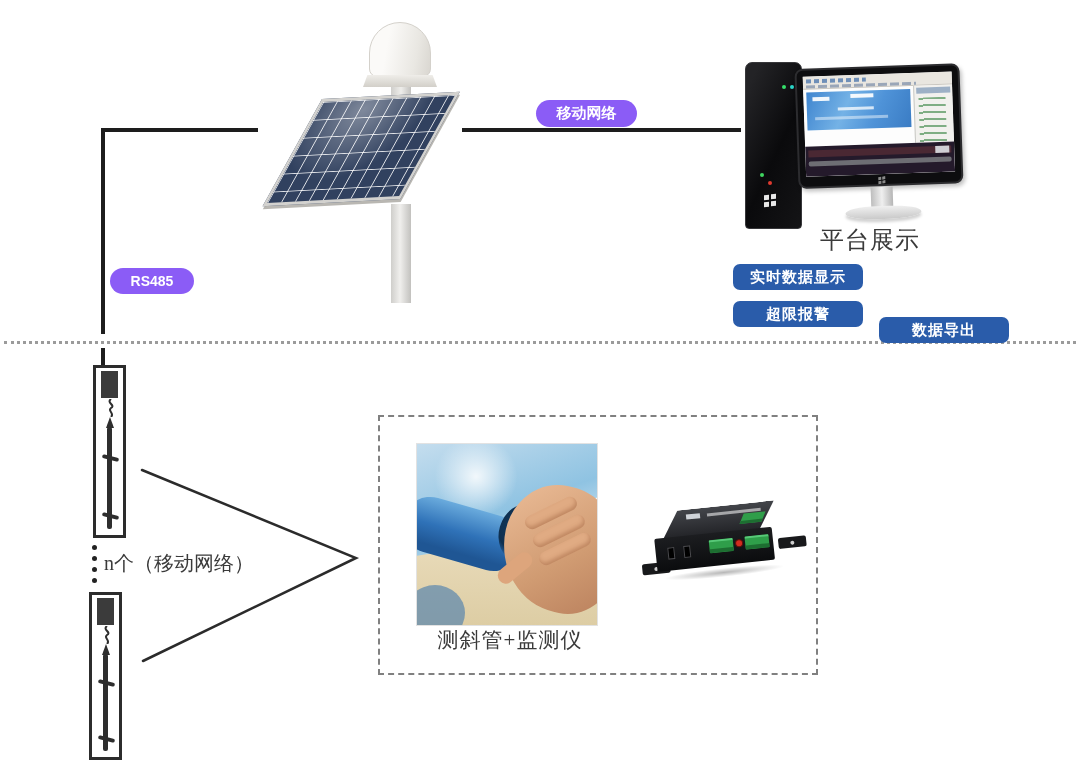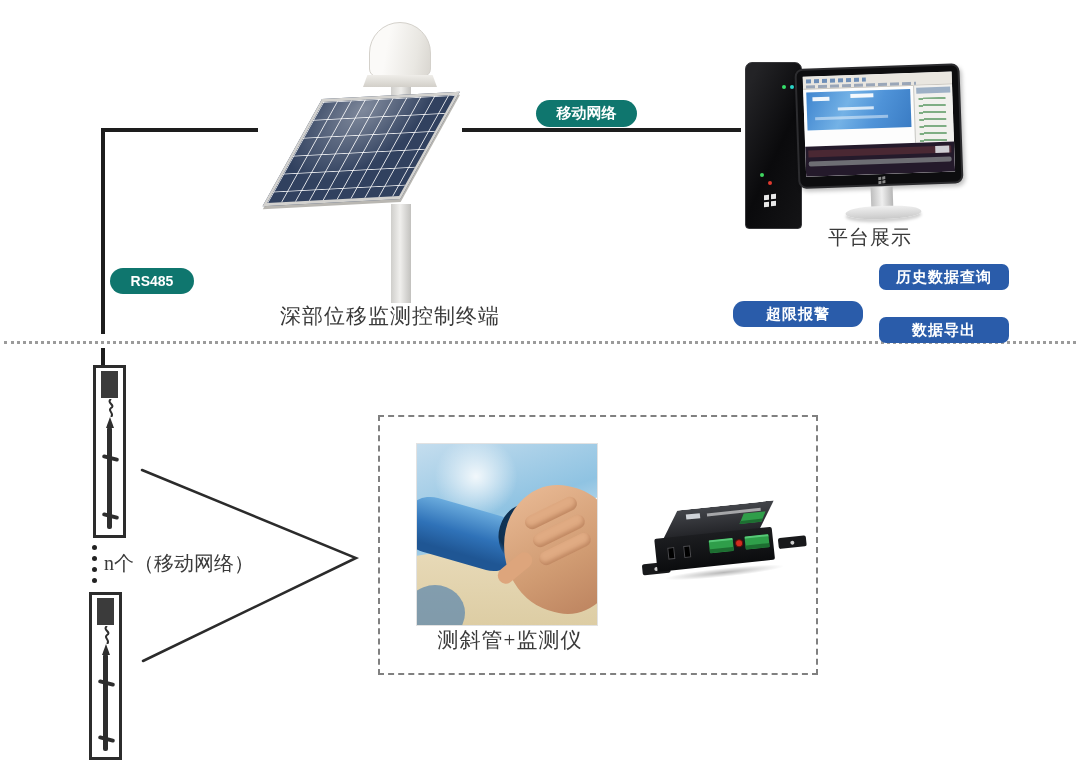--- a/index.html
+++ b/index.html
@@ -9,35 +9,35 @@
 
   
   .line { position:absolute; background:#1d1d1d; z-index:1; }
   .line-h-main { left:103px; top:128px; width:638px; height:4px; }
   .line-v-left { left:101px; top:128px; width:4px; height:206px; }
   .line-v-stub { left:101px; top:348px; width:4px; height:17px; }
   .dotted-sep { position:absolute; left:4px; top:341px; width:1072px; height:0;
                 border-top:3px dotted #9b9b9b; z-index:1; }
 
   
-  .pill { position:absolute; z-index:5; background:#0f766e; color:#fff; font-weight:bold;
+  .pill { position:absolute; z-index:5; background:#8b5cf6; color:#fff; font-weight:bold;
           display:flex; align-items:center; justify-content:center; border-radius:14px; }
   .pill-mobile { left:536px; top:100px; width:101px; height:27px; font-size:15px; }
   .pill-rs485  { left:110px; top:268px; width:84px; height:26px; font-size:14px; }
   .feat-btn { position:absolute; z-index:5; background:#2a5caa; color:#fff; font-weight:bold;
               font-size:15px; display:flex; align-items:center; justify-content:center;
               border-radius:7px; width:130px; height:26px; letter-spacing:1px; }
   .fb-0 { left:733px; top:264px; } .fb-1 { left:879px; top:264px; }
-  .fb-2 { left:733px; top:301px;border-radius:11px; } .fb-3 { left:879px; top:317px; }
+  .fb-2 { left:733px; top:301px; } .fb-3 { left:879px; top:317px; }
 
   
   .diag-label { position:absolute; font-family:"Liberation Serif","DejaVu Serif",serif;
                 color:#3a3a3a; text-align:center; z-index:4; letter-spacing:1px; }
   .lbl-terminal { left:240px; top:302px; width:300px; font-size:21px; }
-  .lbl-platform { left:800px; top:224px; width:140px; font-size:20px; }
+  .lbl-platform { left:800px; top:224px; width:140px; font-size:24px; }
   .lbl-note     { left:104px; top:550px; width:220px; font-size:20px; text-align:left; letter-spacing:0; }
   .lbl-incl     { left:420px; top:626px; width:180px; font-size:21px; }
   .lbl-coll     { left:650px; top:595px; width:148px; font-size:20px; }
 
   
   .station-bg { position:absolute; left:258px; top:16px; width:204px; height:290px; background:#fff; z-index:2; }
   .dome { position:absolute; left:369px; top:22px; width:62px; height:55px; z-index:3;
           background:linear-gradient(100deg,#fbfaf8 30%,#e9e7e2 75%,#d9d6d0);
           border:1px solid #d4d1cb; border-radius:31px 31px 8px 8px; }
   .dome-base { position:absolute; left:363px; top:75px; width:74px; height:12px; z-index:3;
@@ -201,21 +201,20 @@
   <svg class="chevron-svg" width="1080" height="768" viewBox="0 0 1080 768">
     <path d="M142 470 L356 558 L143 661" fill="none" stroke="#2b2b2b" stroke-width="2.5" stroke-linecap="round"></path>
   </svg>
 
   <div class="station-bg"></div>
   <div class="dome"></div>
   <div class="dome-base"></div>
   <div class="dome-neck"></div>
   <div class="solar-panel"></div>
   <div class="pole-lower"></div>
-  <div class="diag-label lbl-terminal">深部位移监测控制终端</div>
 
   <div class="pill pill-mobile">移动网络</div>
   <div class="pill pill-rs485">RS485</div>
 
   <div class="tower">
     <span class="led led-g1"></span>
     <span class="led led-g2"></span>
     <span class="led led-grn"></span>
     <span class="led led-red"></span>
     <span class="winlogo winlogo-tower"></span>
@@ -241,21 +240,21 @@
             <i class="scr-r3"></i>
         </div>
       </div>
       <span class="winlogo winlogo-bezel"></span>
     </div>
     <div class="monitor-neck"></div>
     <div class="monitor-base"></div>
   </div>
   <div class="diag-label lbl-platform">平台展示</div>
 
-  <div class="feat-btn fb-1">历史数据查询</div>
+  <div class="feat-btn fb-0">实时数据显示</div>
   <div class="feat-btn fb-2">超限报警</div>
   <div class="feat-btn fb-3">数据导出</div>
 
   <div class="probe probe-1">
     <span class="cap"></span>
     <svg class="squiggle" width="16" height="18" viewBox="0 0 16 18">
       <path d="M8 0 C3 4, 13 6, 8 9 C4 12, 12 14, 8 18" stroke="#2e2e2e" stroke-width="2" fill="none"></path>
     </svg>
     <span class="tip"></span>
     <span class="rod"></span>

